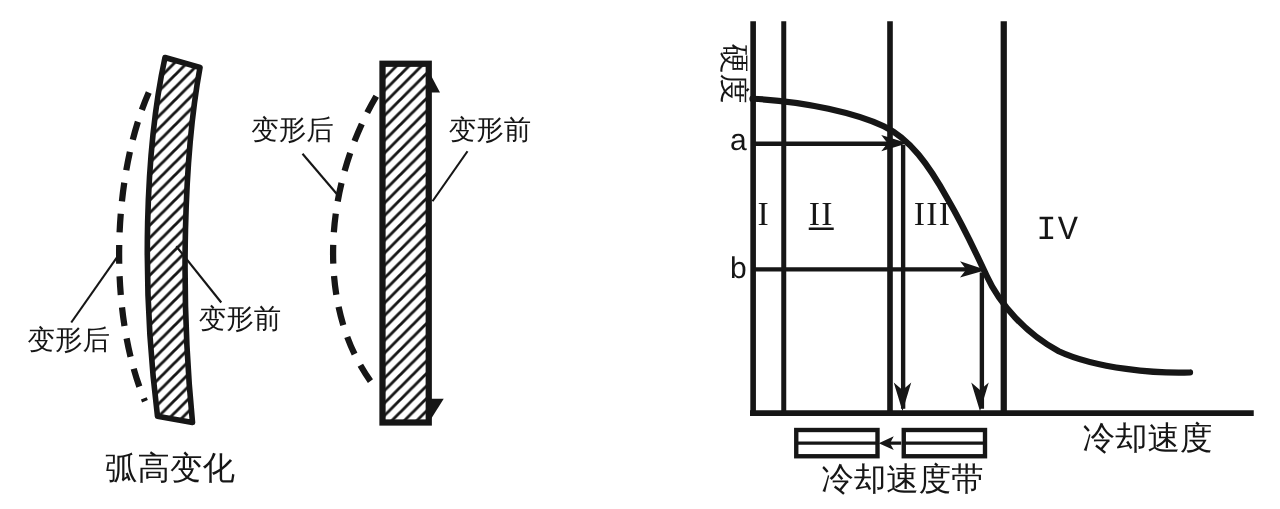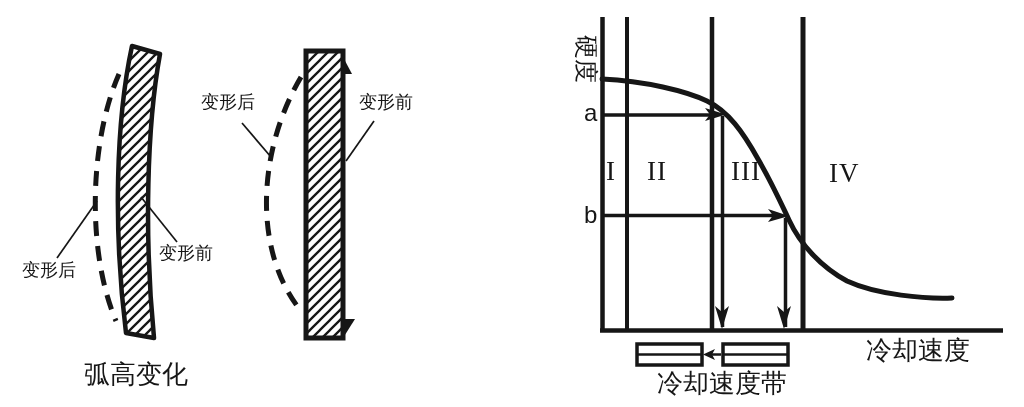--- a/index.html
+++ b/index.html
@@ -2,21 +2,21 @@
 <html><head>
 <meta charset="utf-8">
 <style>
   html,body{margin:0;padding:0;background:#ffffff;}
   .stage{
     position:relative;width:1024px;height:407px;background:#ffffff;
     font-family:"Liberation Sans","DejaVu Sans",sans-serif;color:#161616;overflow:hidden;
   }
   .art{position:absolute;left:0;top:0;}
   .lbl{position:absolute;white-space:nowrap;line-height:1;color:#161616;}
-  .cjk22{font-size:18px;}
+  .cjk22{font-size:22px;}
   .cap26{font-size:26px;}
   .ab{font-size:24px;}
   .roman{font-family:"Liberation Serif","DejaVu Serif",serif;font-size:27px;letter-spacing:1px;}
   .ylab{width:48px;height:24px;line-height:24px;text-align:center;font-size:24px;
         transform:rotate(90deg);transform-origin:50% 50%;}
 </style>
 </head>
 <body>
 
 <div class="stage">
@@ -77,20 +77,20 @@
   <div class="lbl cap26" style="left:84px;top:361px;">弧高变化</div>
 
   <div class="lbl cjk22" style="left:201px;top:93px;">变形后</div>
   <div class="lbl cjk22" style="left:359px;top:93px;">变形前</div>
 
   <div class="lbl ylab" style="left:562px;top:47px;">硬度</div>
   <div class="lbl ab" style="left:584px;top:101px;">a</div>
   <div class="lbl ab" style="left:584px;top:203px;">b</div>
 
   <div class="lbl roman" style="left:606px;top:158px;">I</div>
-  <div class="lbl roman" style="left:647px;top:158px;">II</div>
+  <div class="lbl roman" style="left:647px;top:158px;text-decoration:underline;">II</div>
   <div class="lbl roman" style="left:731px;top:158px;text-align:right;">III</div>
-  <div class="lbl roman" style="left:829px;top:160px;">IV</div>
+  <div class="lbl roman" style="left:829px;top:172px;font-family:Liberation Mono, monospace;">IV</div>
 
   <div class="lbl cap26" style="left:657px;top:370px;">冷却速度带</div>
   <div class="lbl cap26" style="left:866px;top:337px;">冷却速度</div>
 
 </div>
 
 </body></html>

